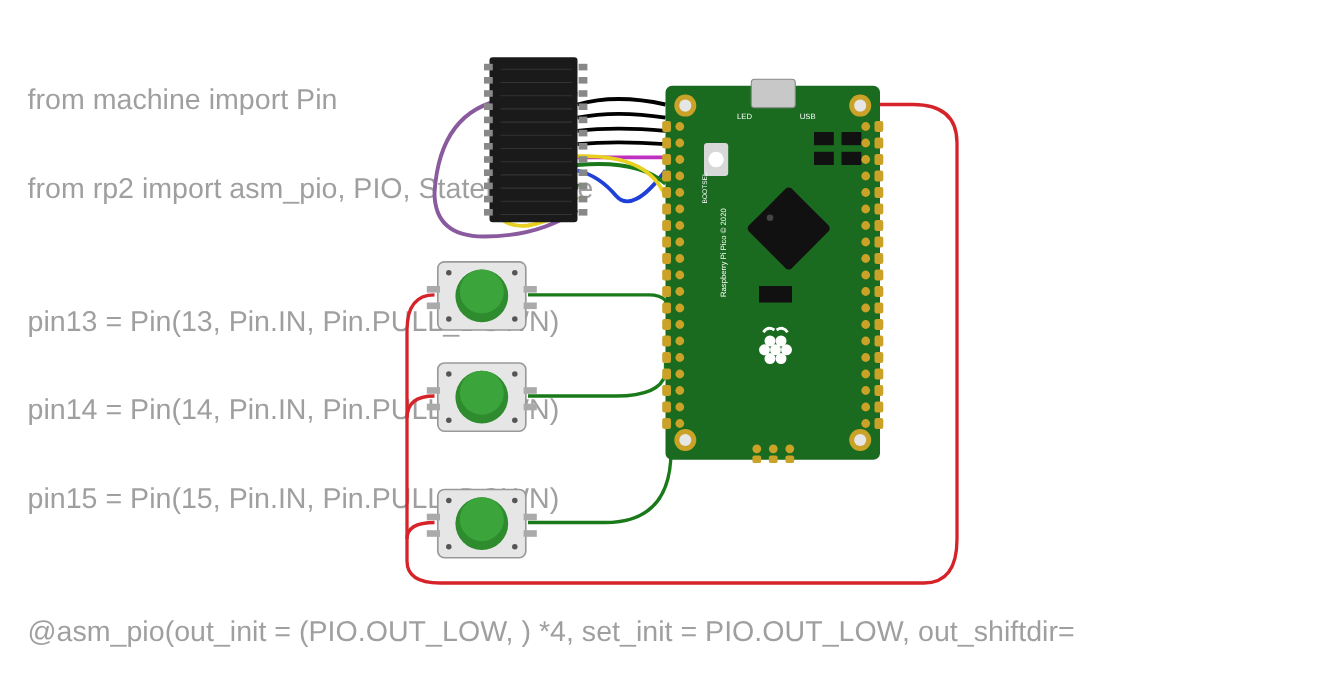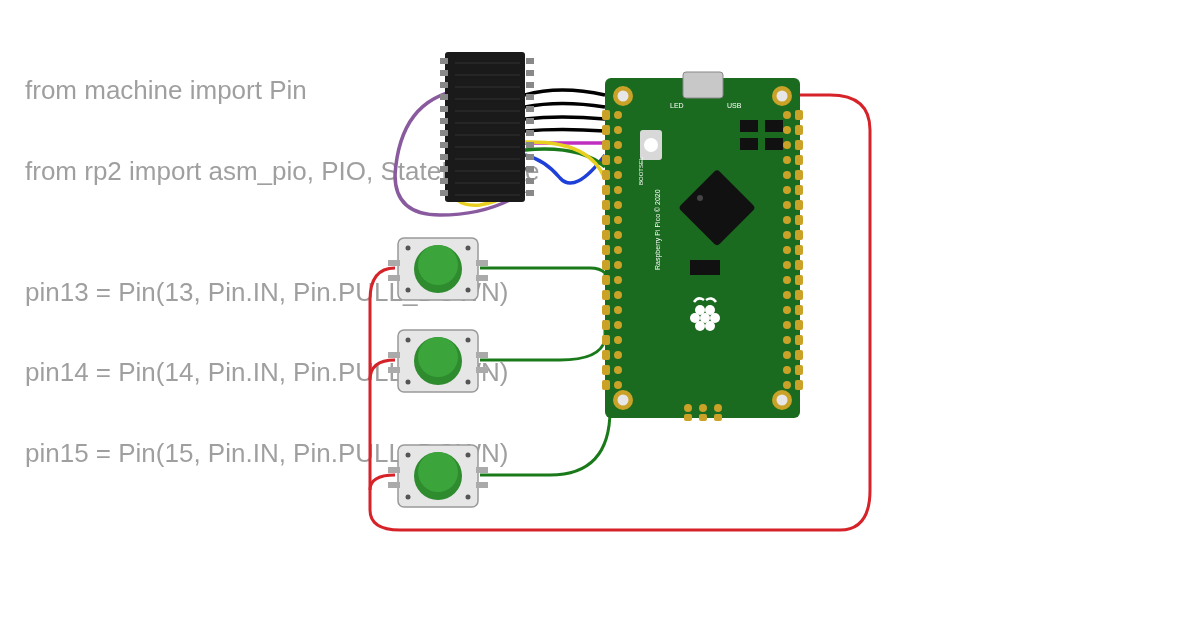--- a/index.html
+++ b/index.html
@@ -13,20 +13,21 @@
 <body>
 
 <div class="code-layer">
 <span class="code-line">from machine import Pin</span>
 <span class="code-line">from rp2 import asm_pio, PIO, StateMachine</span>
 <span class="code-line"></span>
 <span class="code-line">pin13 = Pin(13, Pin.IN, Pin.PULL_DOWN)</span>
 <span class="code-line">pin14 = Pin(14, Pin.IN, Pin.PULL_DOWN)</span>
 <span class="code-line">pin15 = Pin(15, Pin.IN, Pin.PULL_DOWN)</span>
 <span class="code-line"></span>
+<span class="code-line">@asm_pio(out_init = (PIO.OUT_LOW, ) *4, set_init = PIO.OUT_LOW, out_shiftdir=</span>
 
 
 
 
 </div>
 
 <div class="diagram-layer">
 <svg width="1200" height="630" viewBox="0 0 1200 630">
 
   <g fill="none" stroke-width="3.5">

